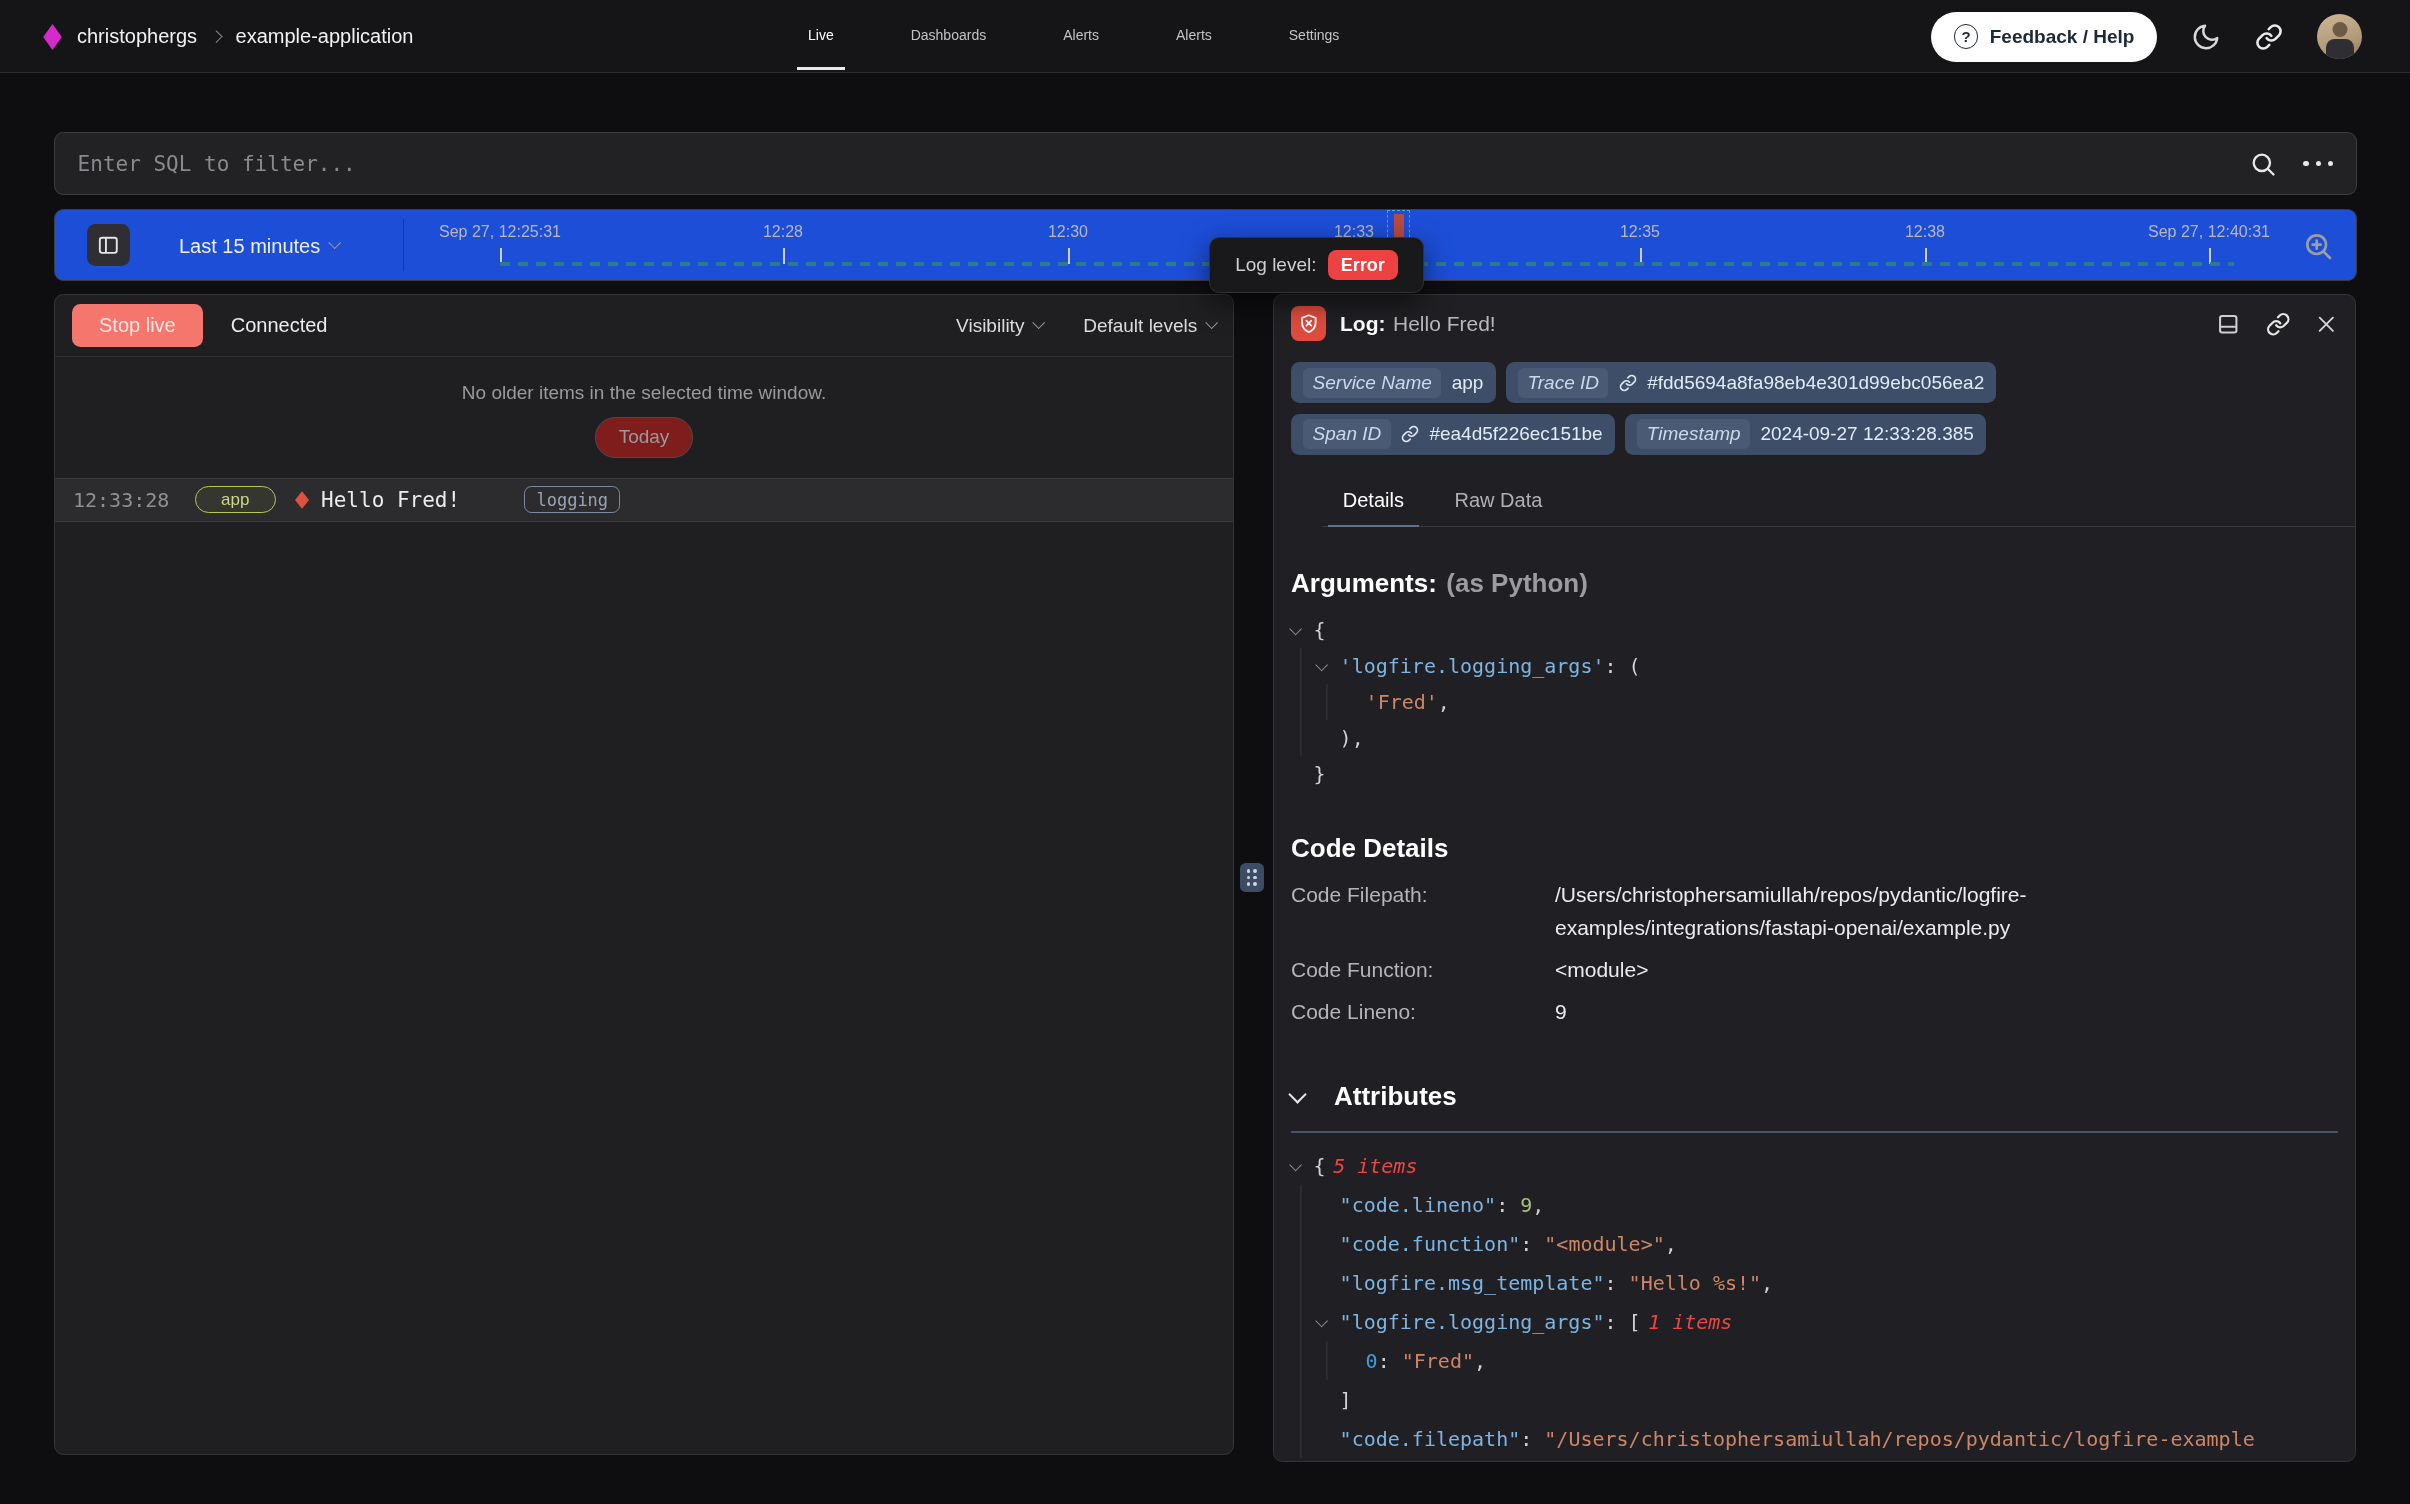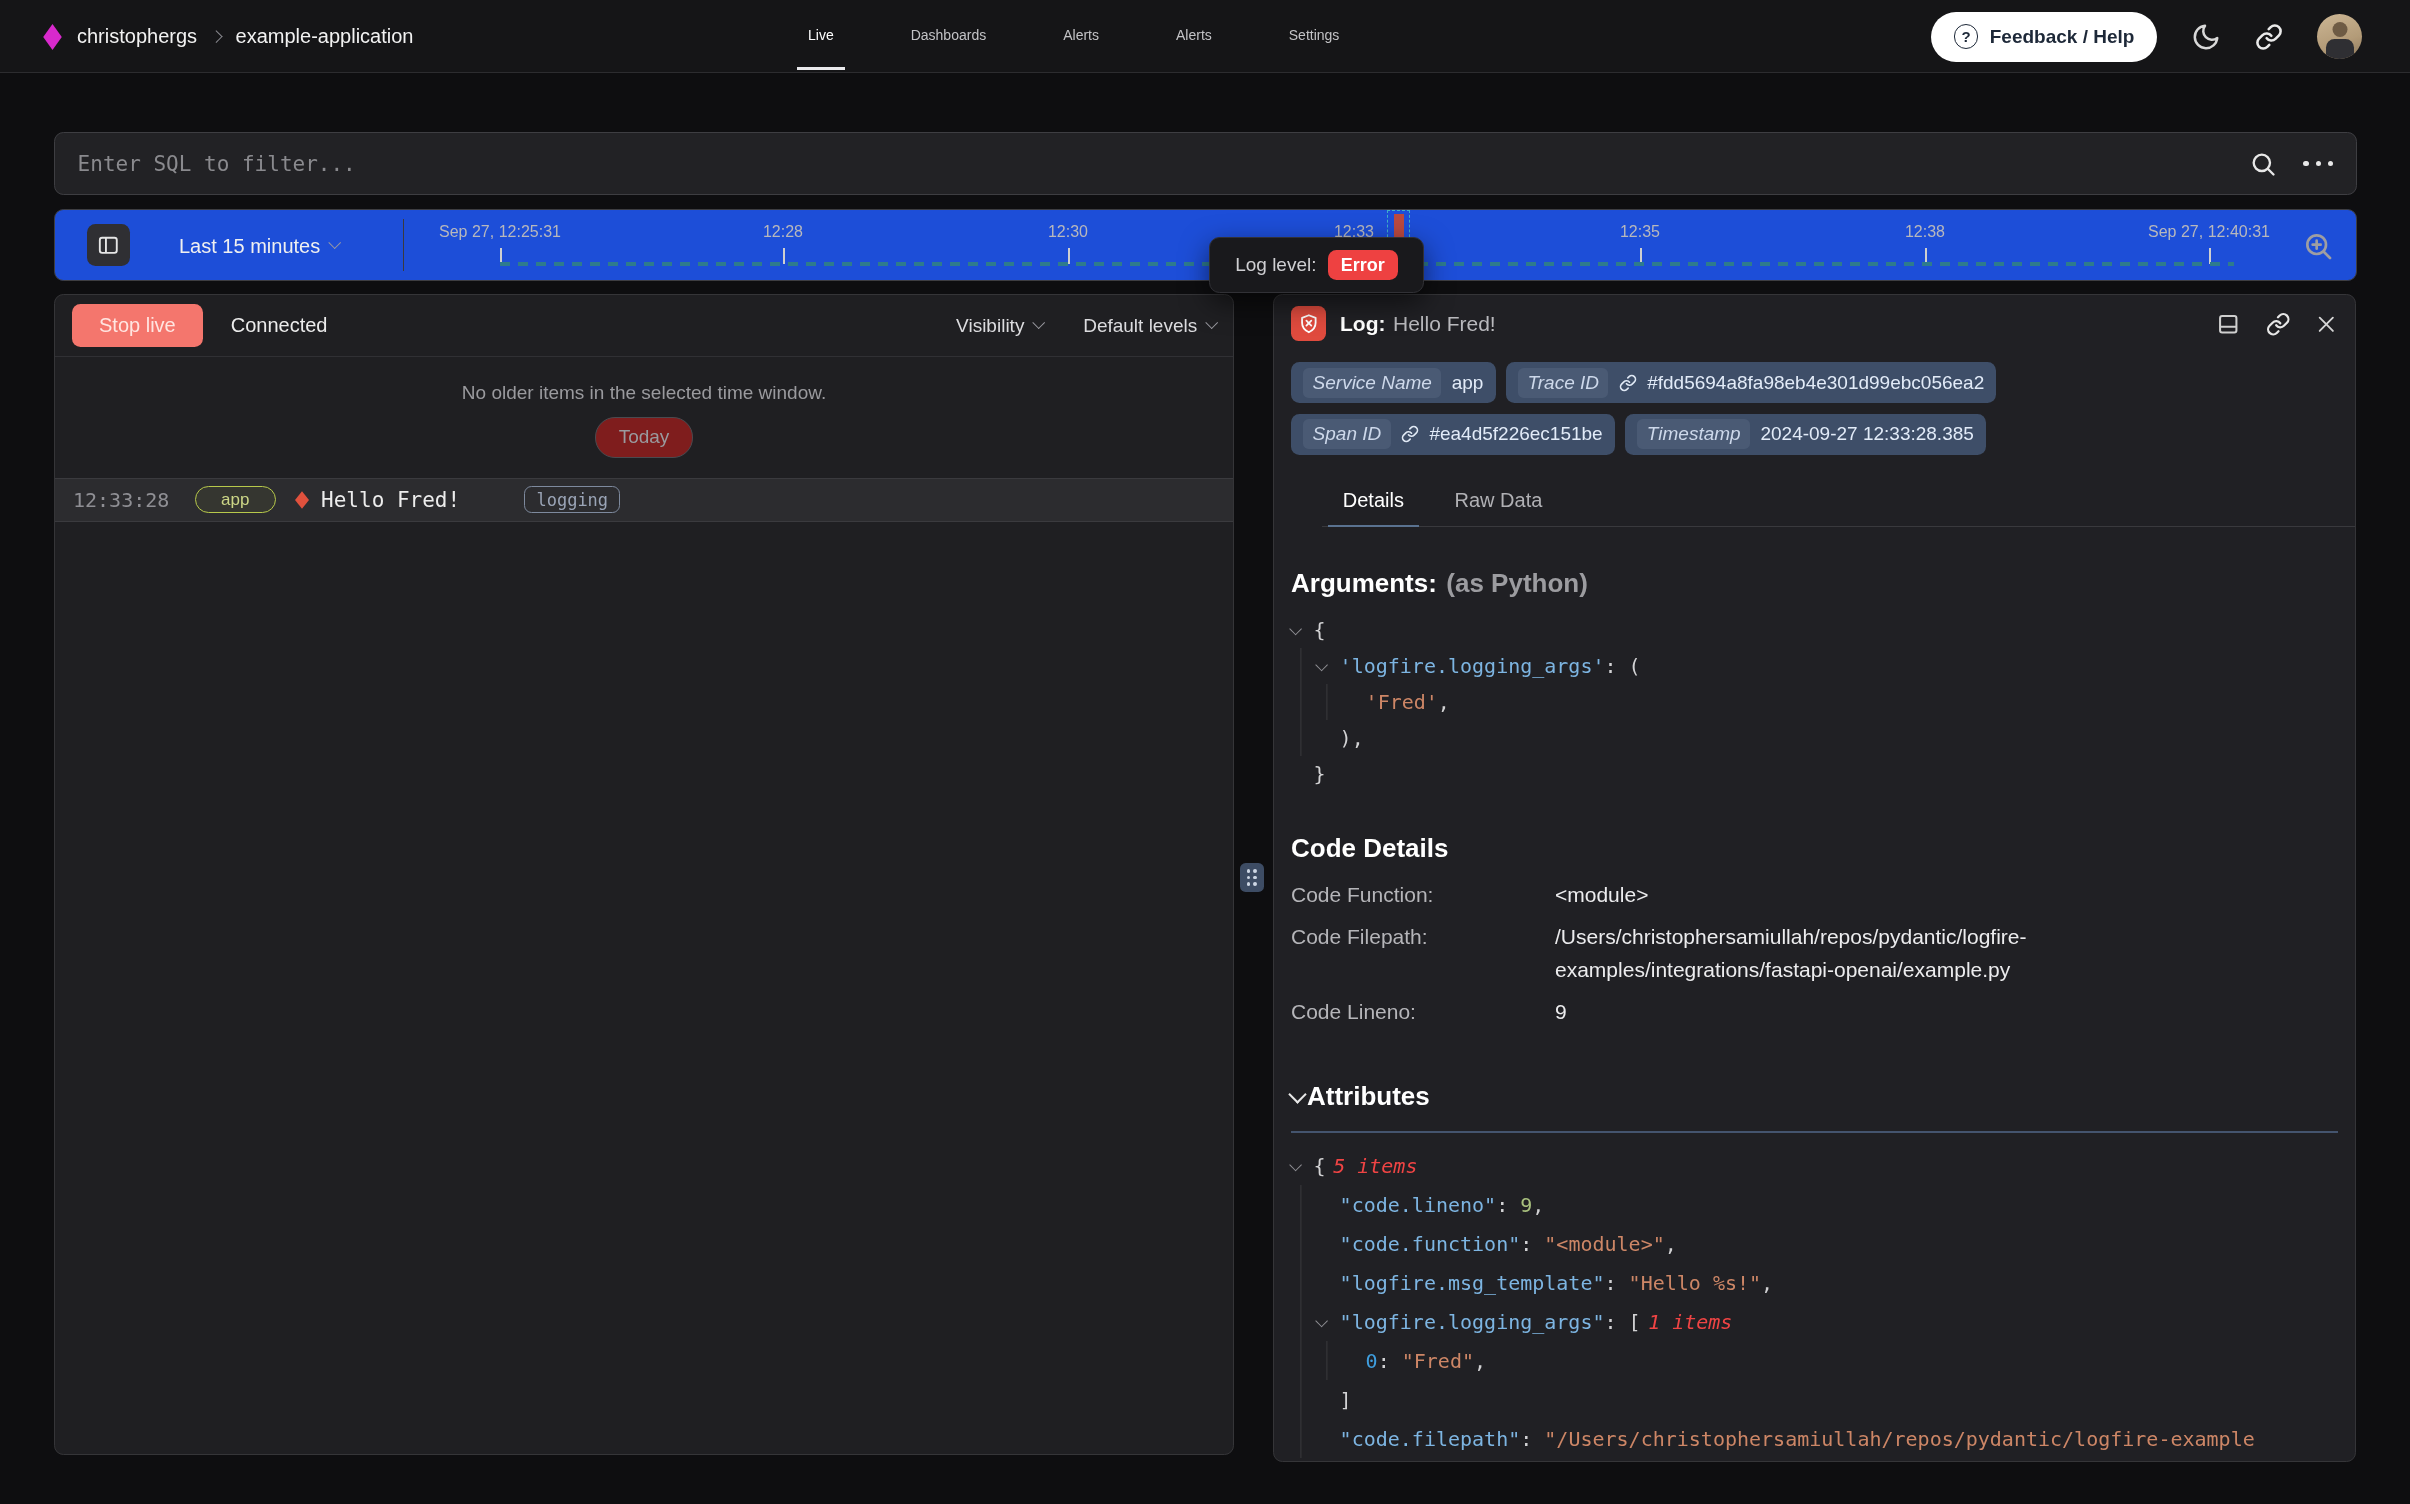--- a/index.html
+++ b/index.html
@@ -143,21 +143,21 @@
   .tok-punc { color:#d2d2d4; white-space:pre; }
   .tok-meta { color:#ef4444; font-style:italic; margin-left:7.5px; }
 
   
   .kv { margin:15px 17px 0; font-size:21px; }
   .kv-row { display:flex; margin-top:9.4px; }
   .kv-label { width:264px; flex:none; color:#b5b5b9; line-height:1.55; }
   .kv-value { color:#ececee; max-width:650px; line-height:1.55; overflow-wrap:break-word; }
 
   
-  .attr-head { margin:53px 17px 0; display:flex; align-items:center; gap:3px; }
+  .attr-head { margin:53px 17px 0; display:flex; align-items:center; gap:30px; }
   .attr-chev { width:13px; height:13px; border-left:2.8px solid #e8e8e8; border-bottom:2.8px solid #e8e8e8;
     transform:rotate(-45deg); margin-top:-5.6px; cursor:pointer; }
   .attr-title { font-size:26px; font-weight:700; color:#ffffff; }
   .attr-divider { margin:19px 17px 0; height:1.9px; background:#44546e; }
 </style>
 </head>
 <body>
 
 <header class="topbar">
   <div class="brand">
@@ -392,26 +392,26 @@
       </div>
       <div class="tree-line">
         <span class="tree-chev hidden"></span>
         <span class="tok-punc">}</span>
       </div>
     </div>
 
   <h2 class="section-h">Code Details</h2>
   <div class="kv">
     <div class="kv-row">
+      <span class="kv-label">Code Filepath:</span>
+      <span class="kv-value">/Users/christophersamiullah/repos/pydantic/logfire-examples/integrations/fastapi-openai/example.py</span>
+    </div>
+    <div class="kv-row">
       <span class="kv-label">Code Function:</span>
       <span class="kv-value">&lt;module&gt;</span>
-    </div>
-    <div class="kv-row">
-      <span class="kv-label">Code Filepath:</span>
-      <span class="kv-value">/Users/christophersamiullah/repos/pydantic/logfire-examples/integrations/fastapi-openai/example.py</span>
     </div>
     <div class="kv-row">
       <span class="kv-label">Code Lineno:</span>
       <span class="kv-value">9</span>
     </div>
   </div>
 
   <div class="attr-head">
     <span class="attr-chev"></span>
     <span class="attr-title">Attributes</span>

